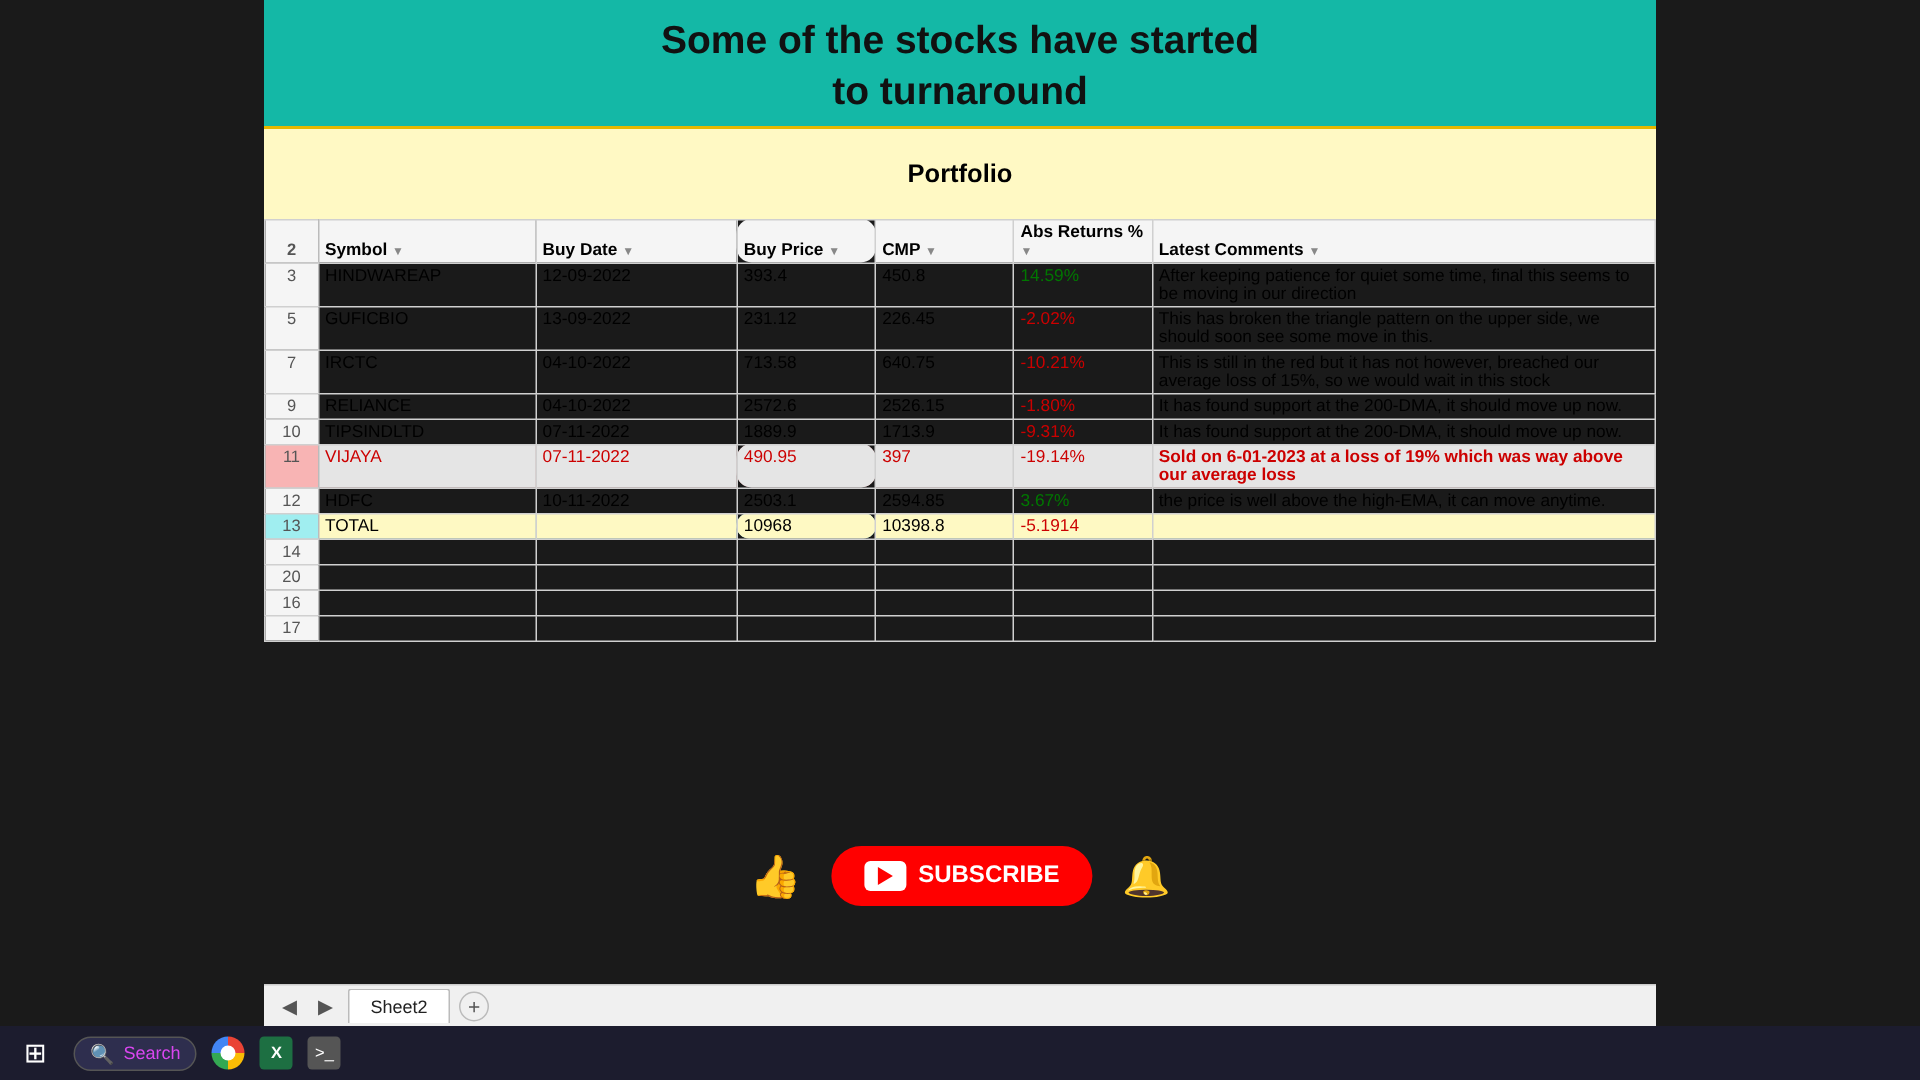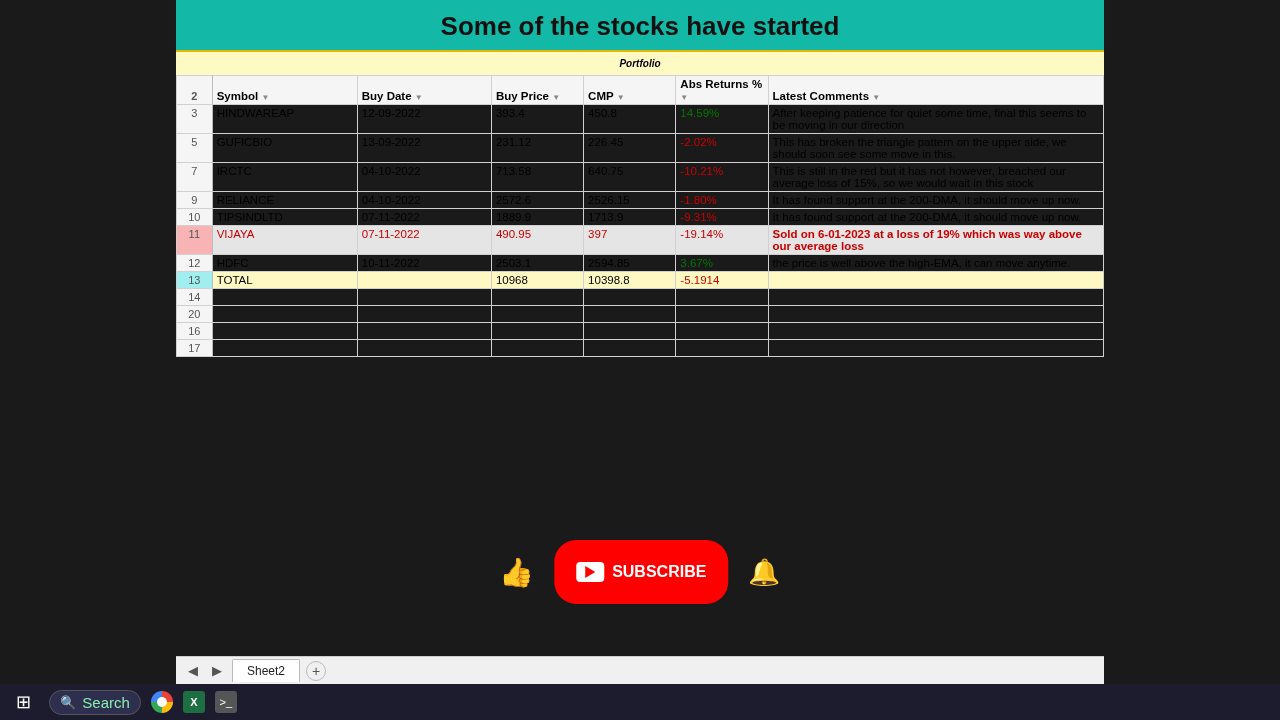--- a/index.html
+++ b/index.html
@@ -33,25 +33,24 @@
       padding: 10px 10px 6px;
       font-size: 26px;
       font-weight: bold;
       color: #111;
       line-height: 1.3;
     }
 
     .portfolio-header {
       background: #fff9c4;
       text-align: center;
-      font-size: 10px;
+      font-size: 17px;
       font-weight: bold;
-      padding: 6px 0;
+      padding: 20px 0;
       border-top: 2px solid #e6b800;
-      font-style: italic;
     }
 
     .spreadsheet {
       width: 100%;
       border-collapse: collapse;
       font-size: 12px;
     }
 
     .spreadsheet th, .spreadsheet td {
       border: 1px solid #d0d0d0;
@@ -77,21 +76,21 @@
       font-size: 11.5px;
     }
 
     .header-row th .filter-arrow {
       font-size: 8px;
       color: #888;
     }
 
     .col-symbol { width: 85px; }
     .col-buydate { width: 80px; }
-    .col-buyprice { width: 55px; }
+    .col-buyprice { width: 55px; border-radius: 10px; }
     .col-cmp { width: 55px; }
     .col-absret { width: 55px; }
     .col-comments { width: 200px; }
 
     .negative { color: #cc0000; }
     .positive { color: #007700; }
 
     .row-red { background-color: #f8b4b4; }
     .row-red td { background-color: #e5e5e5; color: #cc0000; }
     .row-red .row-num { background-color: #f8b4b4; }
@@ -126,21 +125,21 @@
 
     .like-icon-hand {
       font-size: 28px;
     }
 
     .subscribe-btn {
       background: #ff0000;
       color: #fff;
       border: none;
       border-radius: 22px;
-      padding: 22px 22px;
+      padding: 10px 22px;
       font-size: 16px;
       font-weight: bold;
       cursor: pointer;
       display: flex;
       align-items: center;
       gap: 8px;
     }
 
     .yt-icon {
       width: 28px;
@@ -248,22 +247,22 @@
       gap: 6px;
       cursor: pointer;
     }
 
     .taskbar-search-icon {
       color: #aaa;
       font-size: 13px;
     }
 
     .taskbar-search-text {
-      color: #86efac;
-      font-size: 15px;
+      color: #d946ef;
+      font-size: 12px;
     }
 
     .chrome-icon {
       width: 22px;
       height: 22px;
       border-radius: 50%;
       background: conic-gradient(#ea4335 0deg 90deg, #fbbc05 90deg 180deg, #34a853 180deg 270deg, #4285f4 270deg 360deg);
       display: flex;
       align-items: center;
       justify-content: center;
@@ -320,20 +319,21 @@
 </head>
 <body>
 
 <div class="black-left"></div>
 <div class="black-right"></div>
 
 <div class="content-wrapper">
 
   <div class="title-area">
     <span>Some of the stocks have started</span><br>
+    <span>to turnaround</span>
   </div>
 
   <div class="portfolio-header">
     <span>Portfolio</span>
   </div>
 
   <table class="spreadsheet">
     <thead>
       <tr class="header-row">
         <th class="row-num">2</th>

